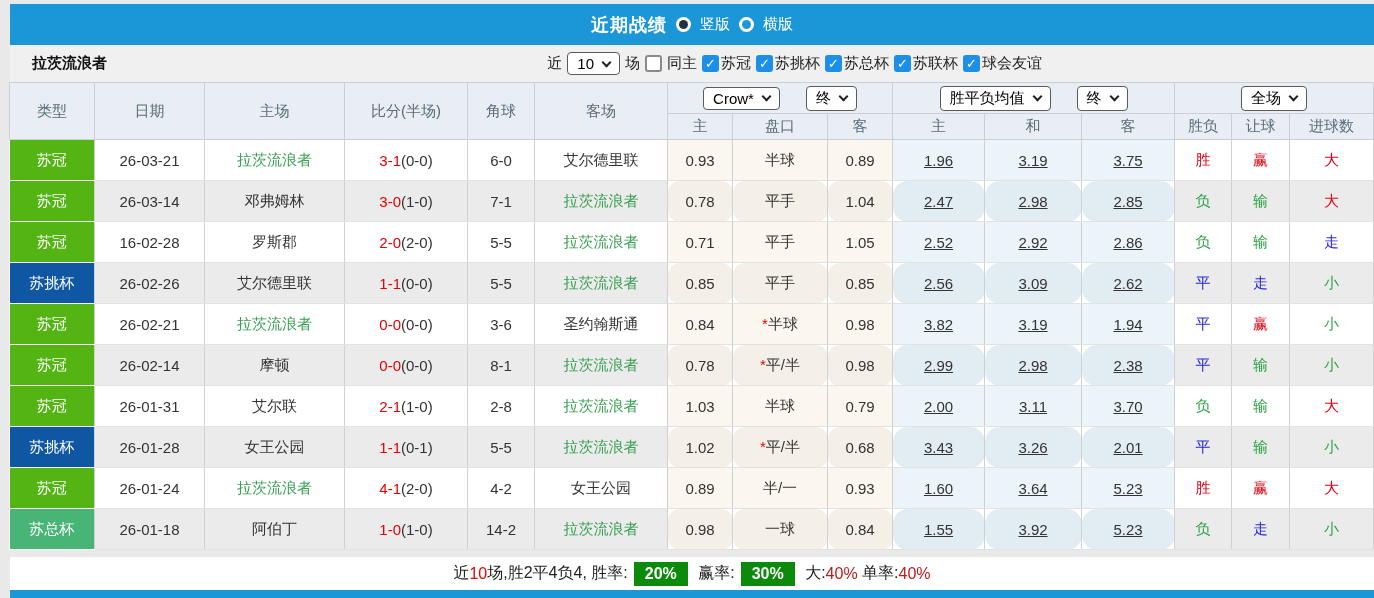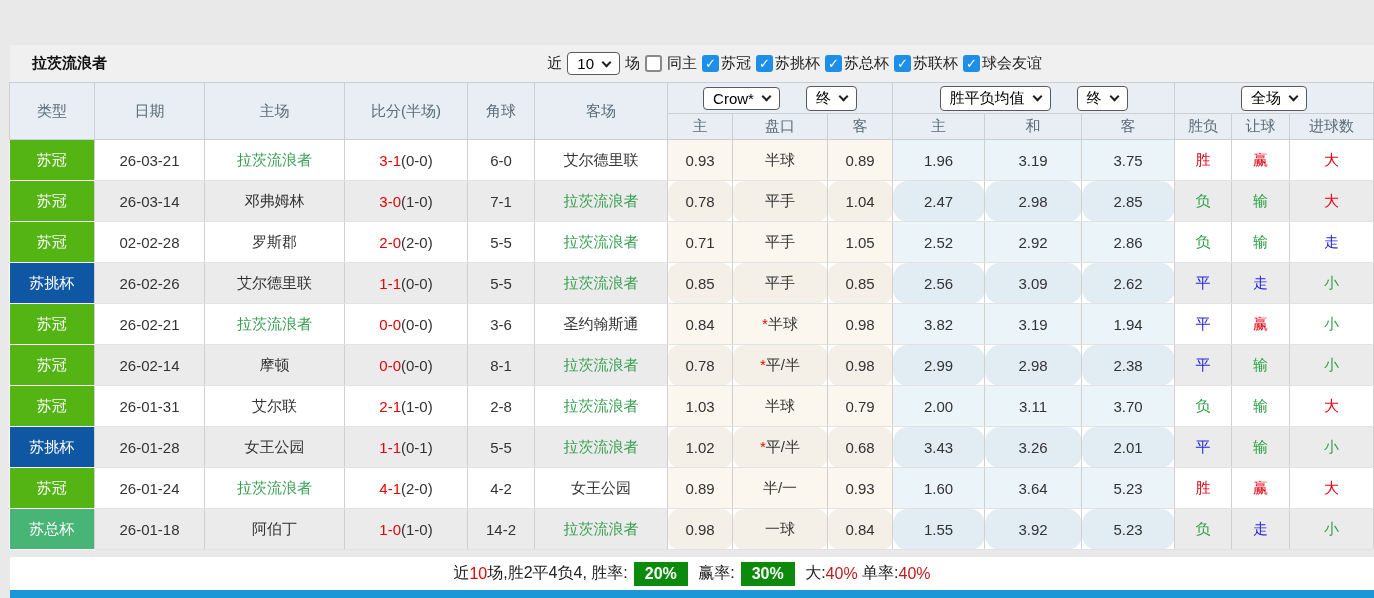--- a/index.html
+++ b/index.html
@@ -42,21 +42,21 @@
   th { background:#e8eef3; color:#5a6b7a; font-weight:normal; font-size:15px;
        border:1px solid #c9cfd4; }
   tr.sel-row th { height:31px; }
   tr.sub-row th { height:26px; }
   .th-selects { display:flex; align-items:center; justify-content:center; gap:26px; }
   td { font-size:15px; height:41px; color:#333;
        border-right:1px solid #d0d0d0; border-bottom:1px solid #e2e2e2; }
   tr.even td { background:#ebebeb; }
   td.crow { background:#fbf7ee; }
   tr.even td.crow { background:#f4f0e7;border-radius:12px; }
-  td.odds { background:#eaf4f9; }
+  td.odds { background:#eaf4f9;text-decoration:underline; }
   tr.even td.odds { background:#e2edf3;border-radius:15px; }
   td.type { color:#fff; font-size:15px; border-bottom:1px solid #fff; }
   td.type.type-green { background:#54b413; }
   td.type.type-blue  { background:#0f57a2; }
   td.type.type-teal  { background:#48b476; }
   .green-team { color:#3aa053; }
   .score-ft { color:#e60000; }
   .score-ht { color:#333;margin-top:25px; }
   .star { color:#e60000; }
   .tone-red   { color:#e60012; }
@@ -71,20 +71,29 @@
   .seg-greenbox { background:#0b8a0b; color:#fff; font-weight:bold; padding:3px 11px; margin:0 6px; }
   .seg-blue { color:#b91c1c; }
 
   .bottombar { position:absolute; left:10px; top:590px; width:1364px; height:8px; background:#1b96d6; }
 </style>
 </head>
 <body>
 
 <div class="page">
 
+  <div class="topbar">
+    <span class="title">近期战绩</span>
+    <span class="radio-group">
+      <span class="radio sel"></span>
+      <span>竖版</span>
+      <span class="radio unsel"></span>
+      <span>横版</span>
+    </span>
+  </div>
 
   <div class="filterbar">
     <span class="team-name">拉茨流浪者</span>
     <span class="filters">
       <span>近</span>
       <span class="selbox">
         <span>10</span>
         <span class="chev"></span>
       </span>
       <span>场</span>
@@ -214,21 +223,21 @@
       <td class="crow">1.04</td>
       <td class="odds">2.47</td>
       <td class="odds">2.98</td>
       <td class="odds">2.85</td>
       <td class="tone-green">负</td>
       <td class="tone-green">输</td>
       <td class="tone-red">大</td>
     </tr>
         <tr>
       <td class="type type-green">苏冠</td>
-      <td>02-02-28</td>
+      <td>16-02-28</td>
       <td>罗斯郡</td>
       <td><span class="score-ft">2-0</span><span class="score-ht">(2-0)</span></td>
       <td>5-5</td>
       <td class="green-team">拉茨流浪者</td>
       <td class="crow">0.71</td>
       <td class="crow">平手</td>
       <td class="crow">1.05</td>
       <td class="odds">2.52</td>
       <td class="odds">2.92</td>
       <td class="odds">2.86</td>

